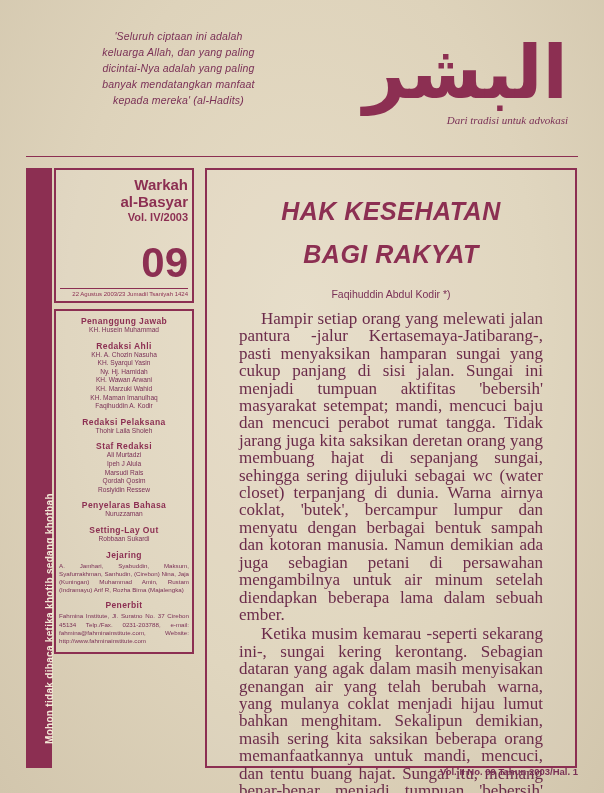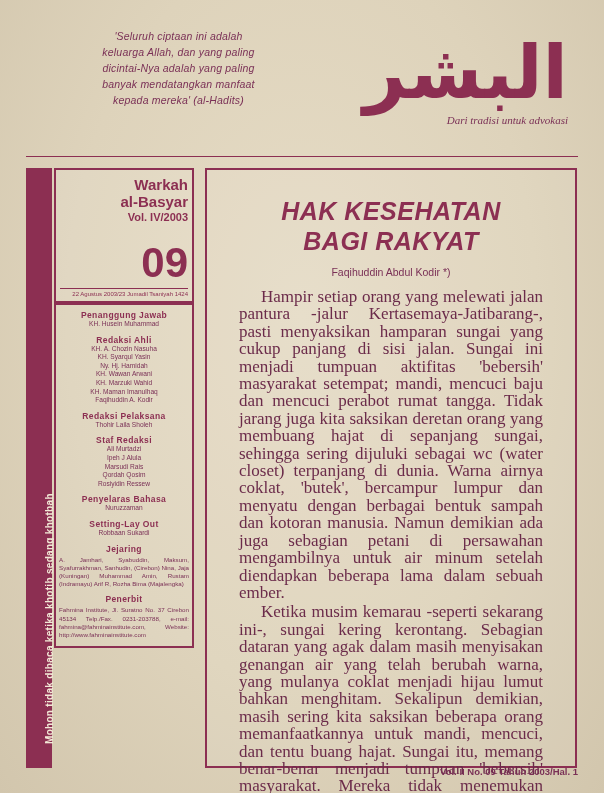--- a/index.html
+++ b/index.html
@@ -91,21 +91,21 @@
   .issuebox .num{
     font-family:"Liberation Sans", sans-serif;
     font-weight:bold;font-size:42px;line-height:44px;margin-top:18px;color:#8c2f52;
   }
   .issuebox .date{
     font-family:"Liberation Sans", sans-serif;
     font-size:6px;margin-top:3px;color:#8c2f52;
     border-top:1px solid #8c2f52;padding-top:2px;
   }
   .staffbox{
-    margin-top:0;
+    margin-top:6px;
     border:2px solid #8c2f52;
     padding:5px 3px 7px;
     text-align:center;
     background:rgba(255,255,255,.08);
   }
   .staffbox .hd{
     font-family:"Liberation Sans", sans-serif;
     font-weight:bold;font-size:8.5px;color:#8c2f52;margin-top:6px;
     letter-spacing:.4px;
   }
@@ -141,21 +141,21 @@
     color:#8c2f52;
     text-align:center;
     letter-spacing:.5px;
     margin-top:12px;
   }
   .art-author{
     font-family:"Liberation Sans", sans-serif;
     font-size:10.5px;
     color:#7a3056;
     text-align:center;
-    margin-top:10px;
+    margin-top:19px;
     margin-bottom:10px;
   }
   .art-body p{
     margin:0 16px 2px;
     text-align:justify;
     font-size:17px;
     line-height:17.4px;
     color:#6b2b4a;
     text-indent:22px;
   }
@@ -228,21 +228,21 @@
       <div class="blk">A. Jamhari, Syabuddin, Maksum, Syafurrakhman, Sanhudin, (Cirebon) Nina, Jaja (Kuningan) Muhammad Amin, Rustam (Indramayu) Arif R, Rozha Bima (Majalengka)</div>
 
       <div class="hd">Penerbit</div>
       <div class="addr">Fahmina Institute, Jl. Suratno No. 37 Cirebon 45134 Telp./Fax. 0231-203788, e-mail: fahmina@fahminainstitute.com, Website: http://www.fahminainstitute.com</div>
     </div>
 
   </div>
 
   <div class="article">
     <div class="art-title">HAK KESEHATAN</div>
-    <div class="art-title" style="margin-top:0">BAGI RAKYAT</div>
+    <div class="art-title" style="margin-top:13px">BAGI RAKYAT</div>
     <div class="art-author">Faqihuddin Abdul Kodir *)</div>
     <div class="art-body">
       <p>Hampir setiap orang yang melewati jalan pantura -jalur Kertasemaya-Jatibarang-, pasti menyaksikan hamparan sungai yang cukup panjang di sisi jalan. Sungai ini menjadi tumpuan aktifitas 'bebersih' masyarakat setempat; mandi, mencuci baju dan mencuci perabot rumat tangga. Tidak jarang juga kita saksikan deretan orang yang membuang hajat di sepanjang sungai, sehingga sering dijuluki sebagai wc (water closet) terpanjang di dunia. Warna airnya coklat, 'butek', bercampur lumpur dan menyatu dengan berbagai bentuk sampah dan kotoran manusia. Namun demikian ada juga sebagian petani di persawahan mengambilnya untuk air minum setelah diendapkan beberapa lama dalam sebuah ember.</p>
       <p>Ketika musim kemarau -seperti sekarang ini-, sungai kering kerontang. Sebagian dataran yang agak dalam masih menyisakan genangan air yang telah berubah warna, yang mulanya coklat menjadi hijau lumut bahkan menghitam. Sekalipun demikian, masih sering kita saksikan beberapa orang memanfaatkannya untuk mandi, mencuci, dan tentu buang hajat. Sungai itu, memang benar-benar menjadi tumpuan 'bebersih' masyarakat. Mereka tidak menemukan tumpuan lain, sumur-sumur kekeringan dan tidak ada air dan kalaupun ada, tidak bisa memenuhi</p>
     </div>
   </div>
 
   <div class="footer">Vol. II No. 09 Tahun 2003/Hal. 1</div>
 
 </div>

